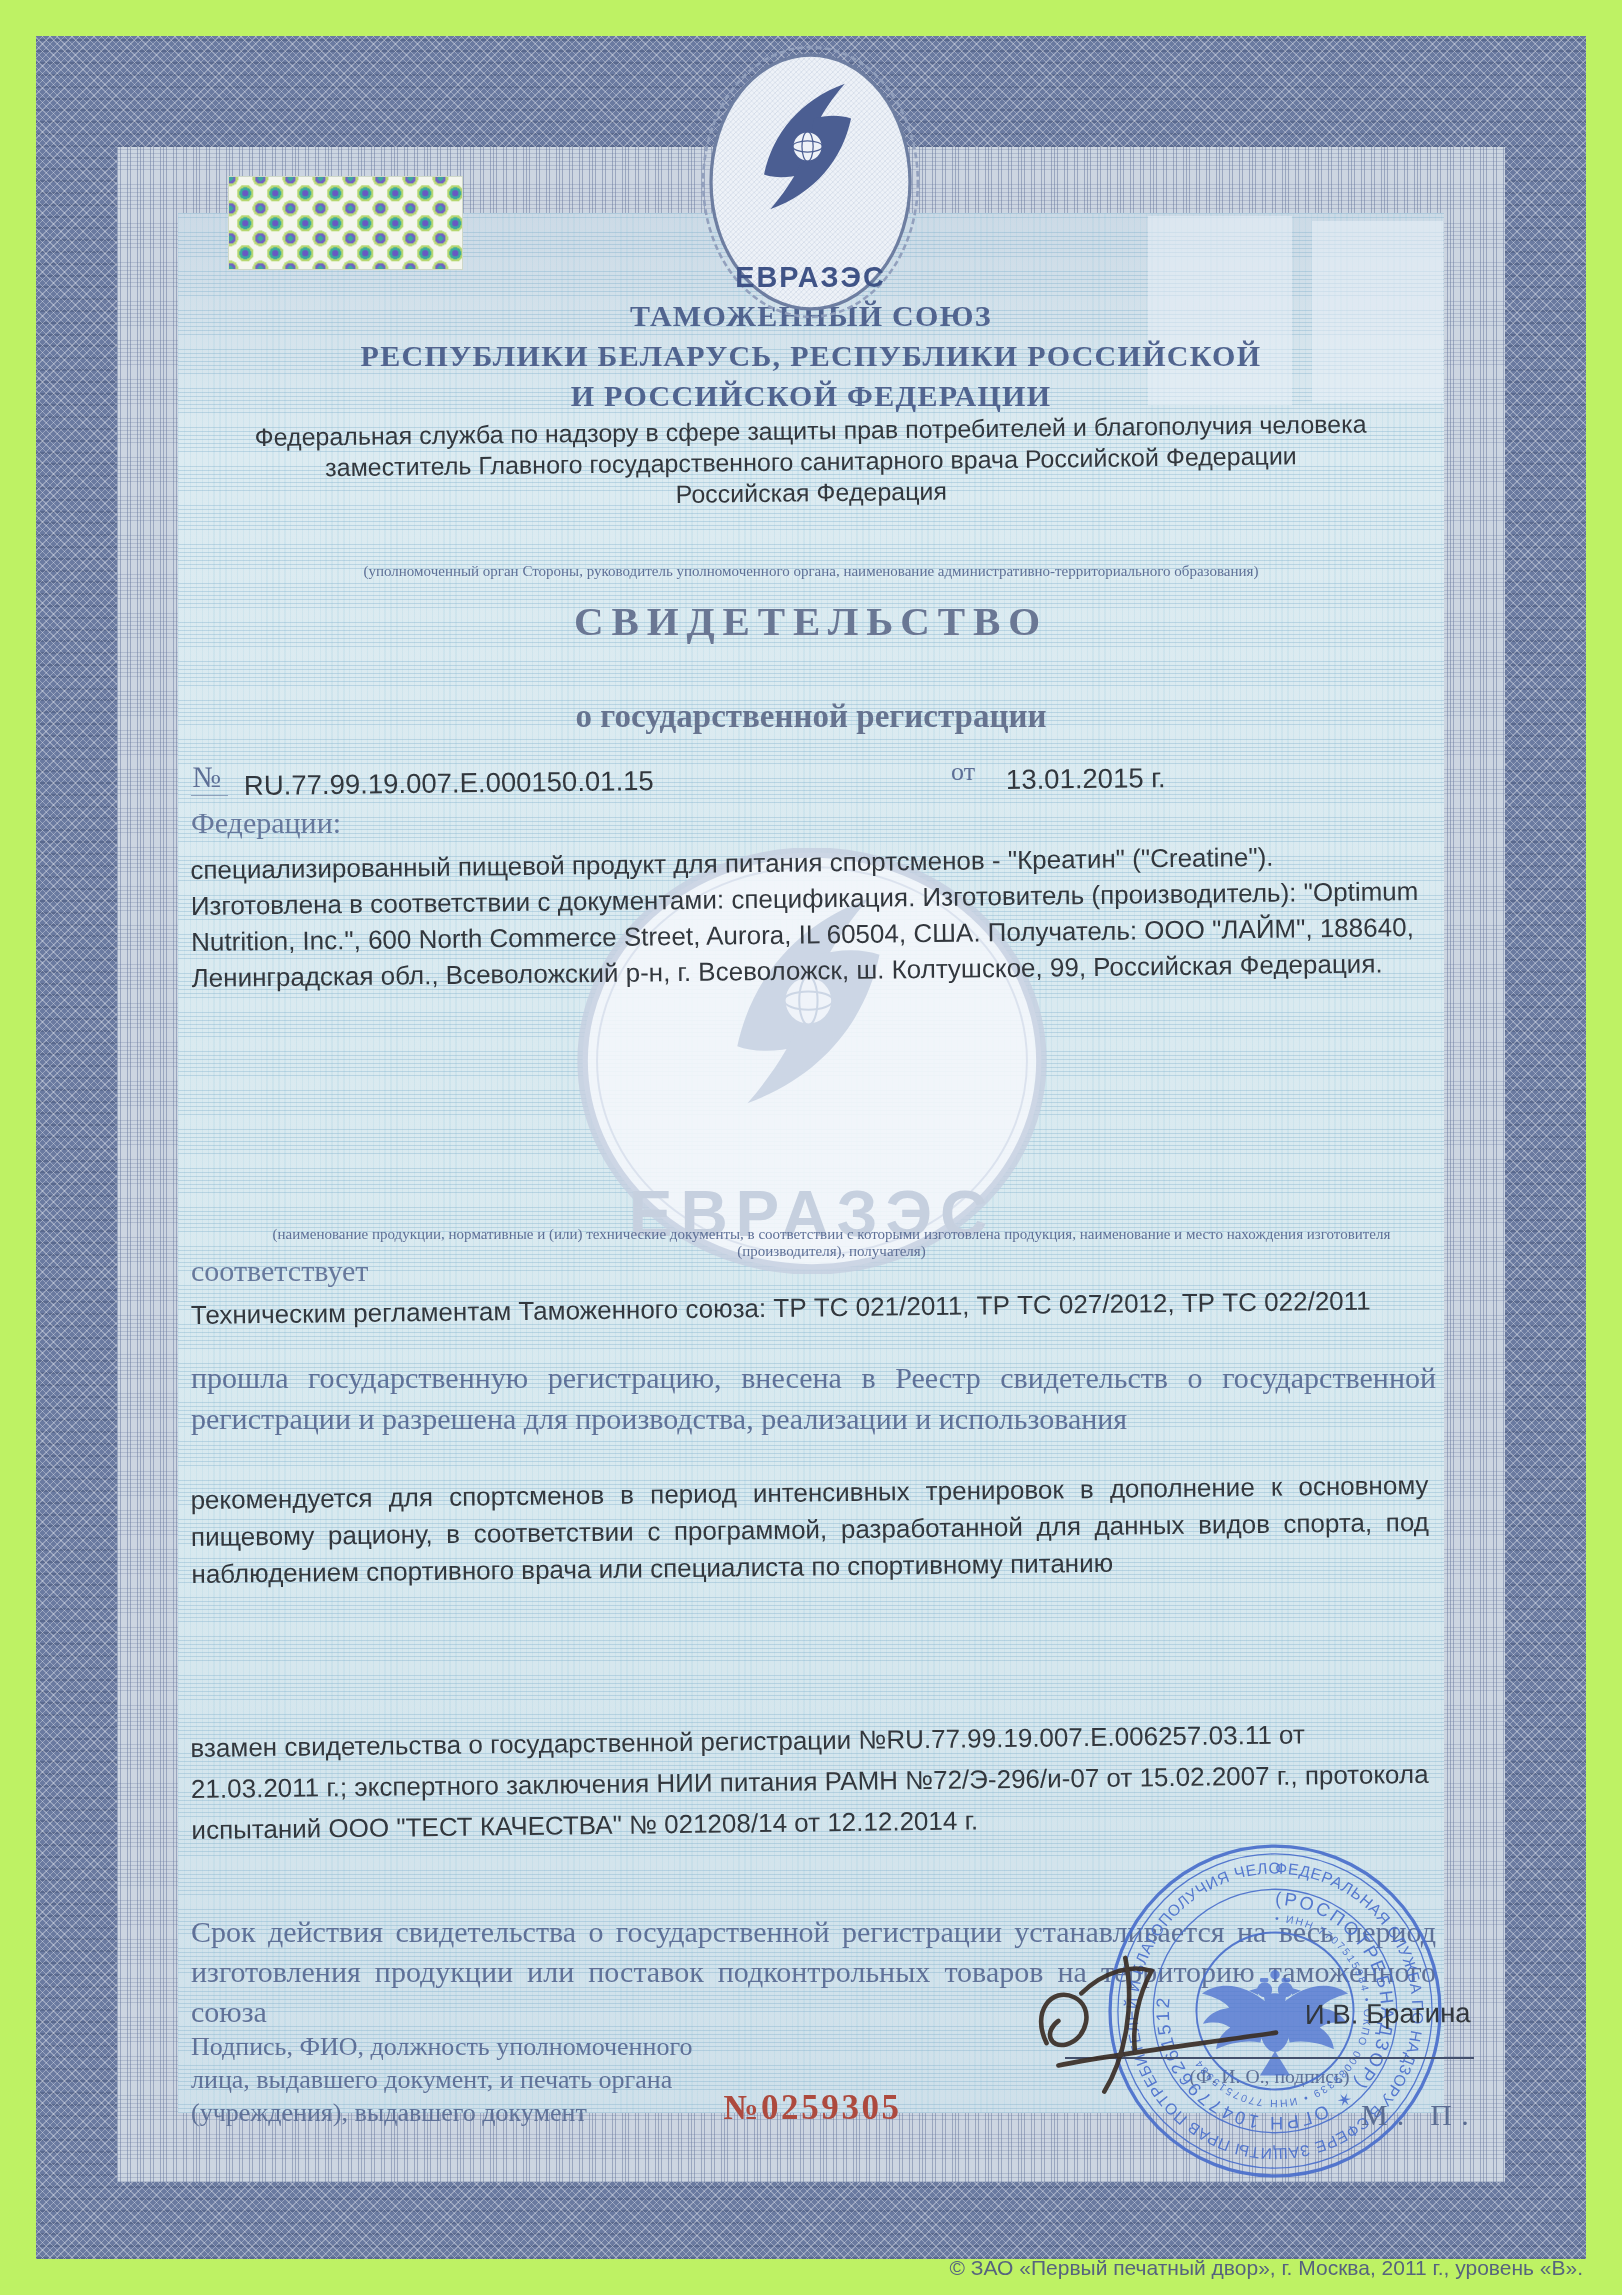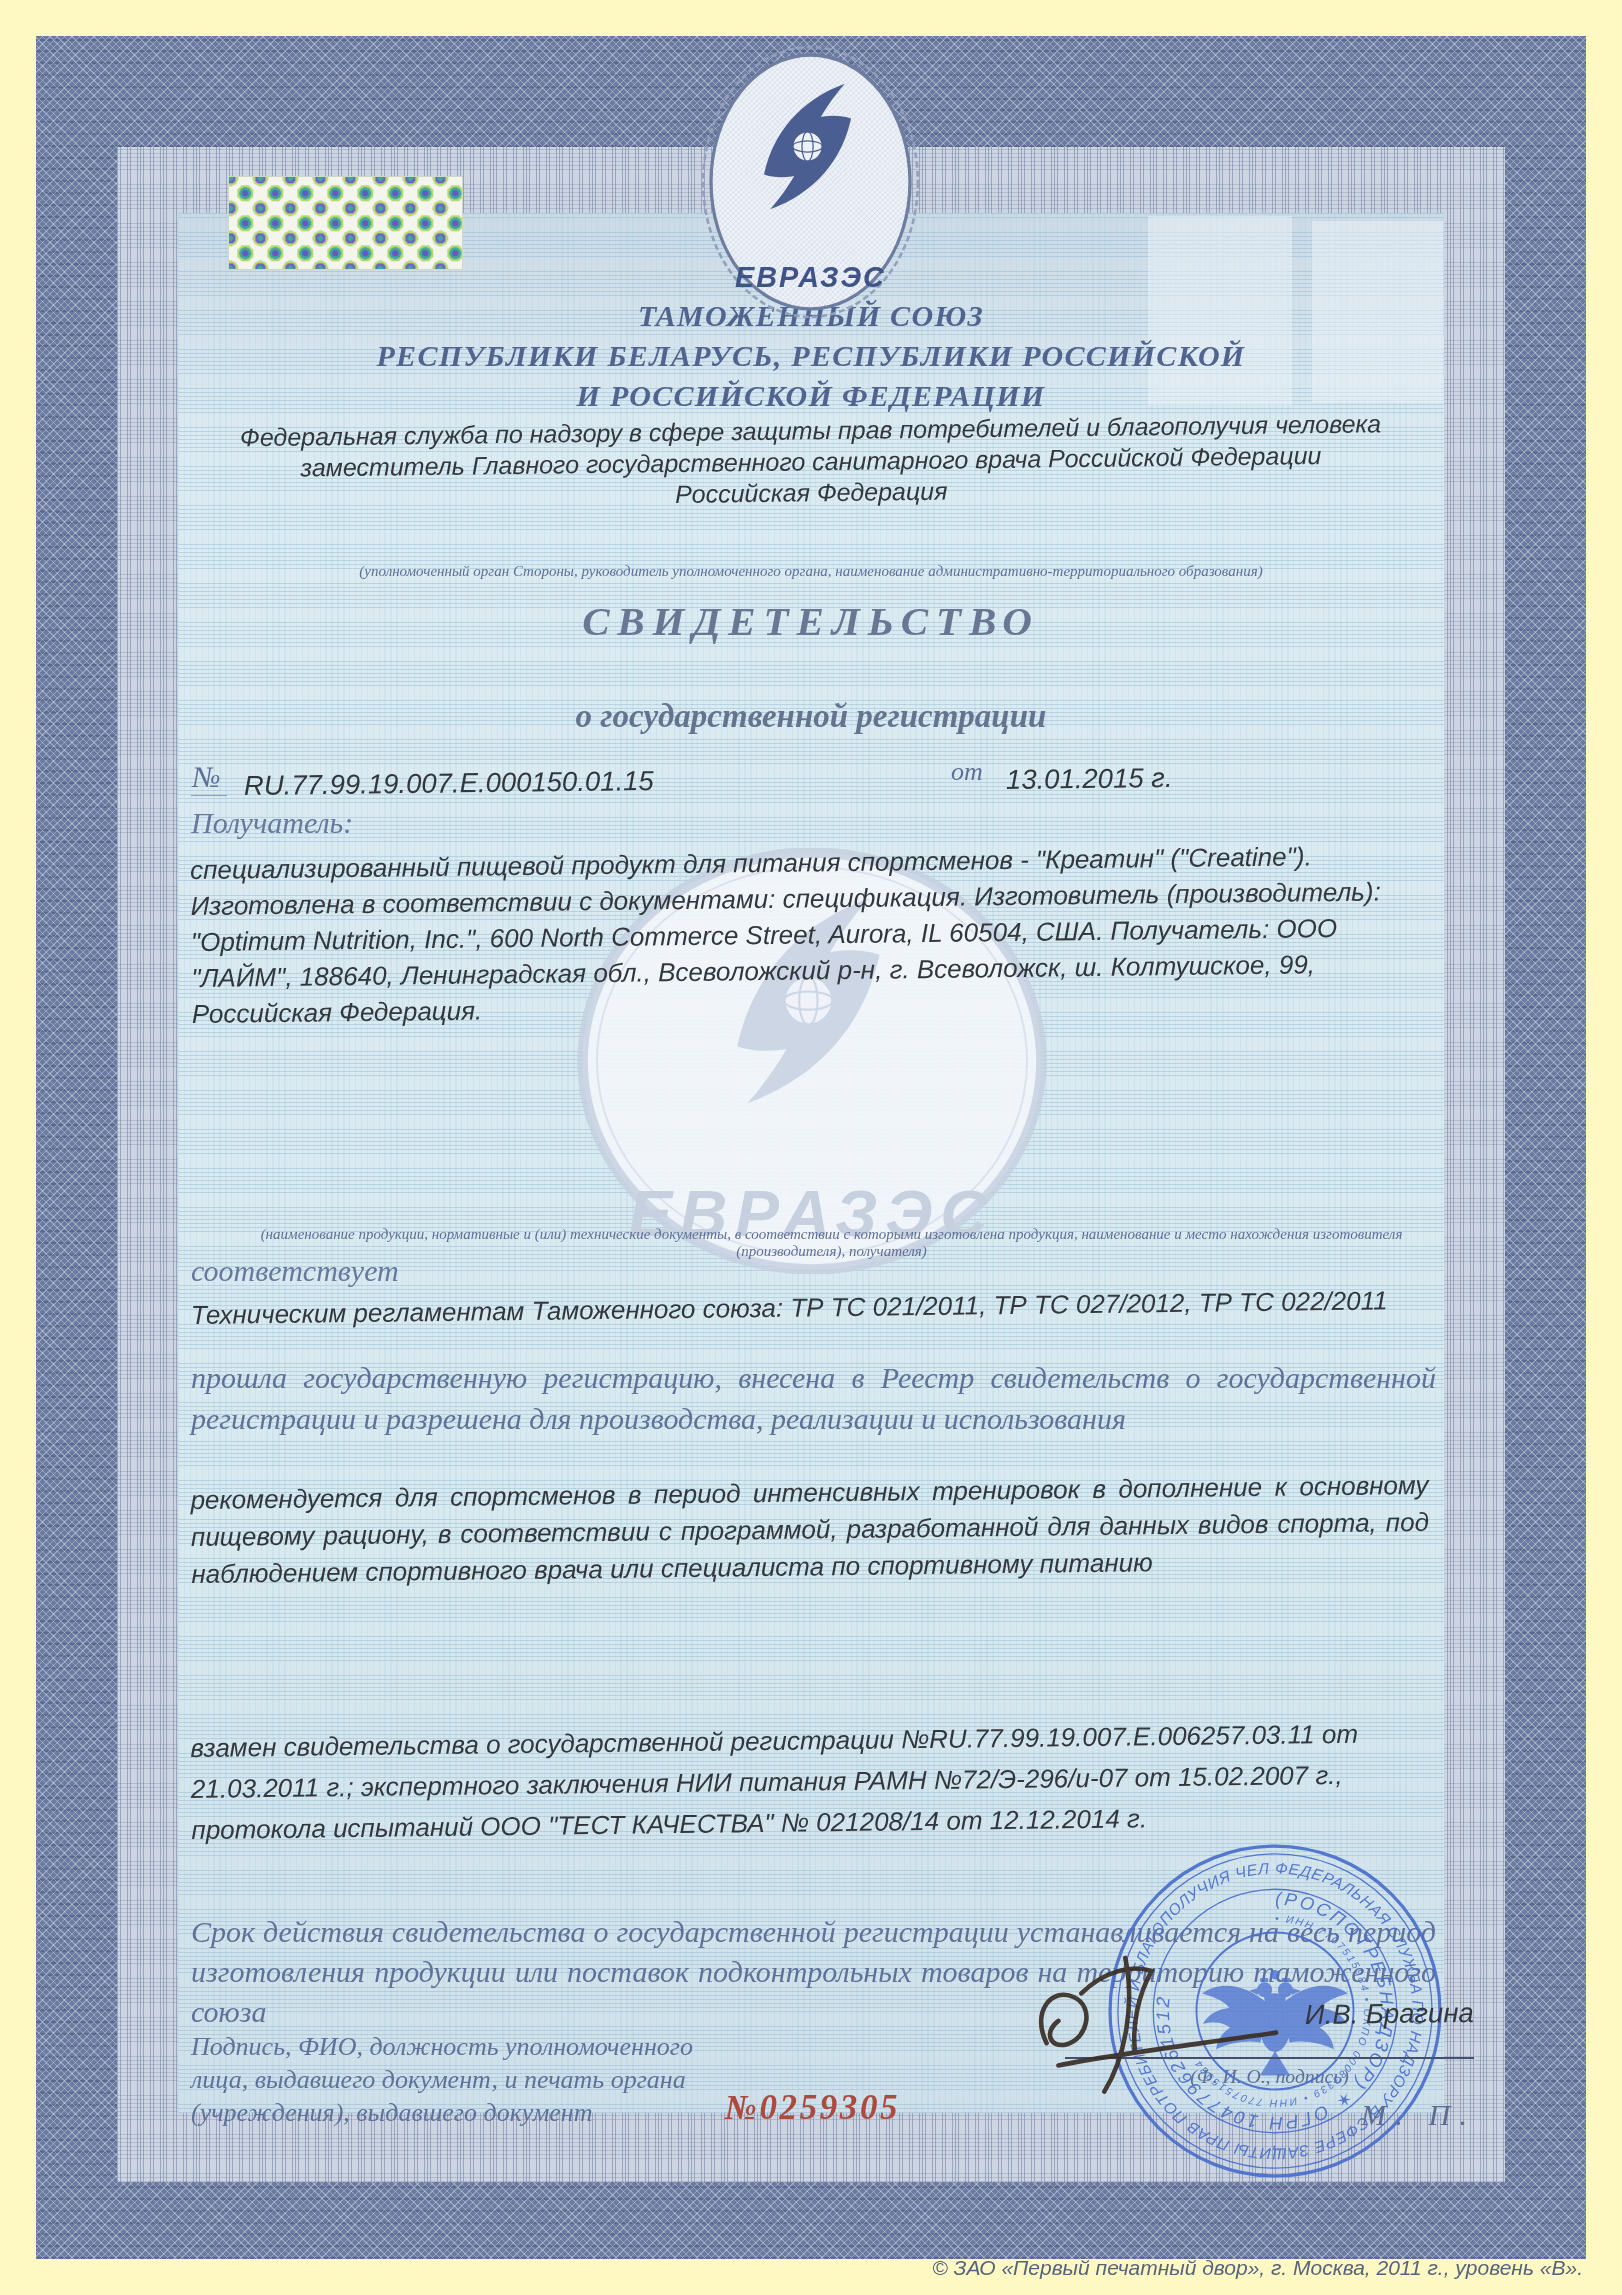--- a/index.html
+++ b/index.html
@@ -1,17 +1,17 @@
 <!DOCTYPE html>
 <html style="font-size:10.5px"><head>
 <meta charset="utf-8">
 <style>
   html,body{margin:0;padding:0;background:#e8e6e2;}
-  .page{position:relative;width:1622px;height:2295px;margin:0 auto;background:#fef9c3;overflow:hidden;
-        font-family:"Liberation Serif","DejaVu Serif",serif;font-style:italic;}
+  .page{position:relative;width:1622px;height:2295px;margin:0 auto;background:#bef264;overflow:hidden;
+        font-family:"Liberation Serif","DejaVu Serif",serif;}
   
   .band-dark{position:absolute;top:36px;left:36px;right:36px;bottom:36px;
     background-color:#6a7aa0;
     background-image:
       repeating-linear-gradient(45deg, rgba(255,255,255,.30) 0 1px, rgba(255,255,255,0) 1px 5.2px),
       repeating-linear-gradient(-45deg, rgba(255,255,255,.30) 0 1px, rgba(255,255,255,0) 1px 5.2px),
       repeating-linear-gradient(0deg, rgba(47,62,96,.28) 0 2px, rgba(255,255,255,0) 2px 11.8px);}
   .band-hatch{position:absolute;top:147px;left:117px;right:117px;bottom:113px;
     background-color:#ccd5e1;
     background-image:
@@ -138,21 +138,21 @@
   <div class="t center cap cap1">(уполномоченный орган Стороны, руководитель уполномоченного органа, наименование административно-территориального образования)</div>
 
   <div class="t center title-main">СВИДЕТЕЛЬСТВО</div>
   <div class="t center title-sub">о государственной регистрации</div>
 
   <div class="t numlbl">№</div>
   <div class="t numval filled">RU.77.99.19.007.E.000150.01.15</div>
   <div class="t datelbl serifblue">от</div>
   <div class="t dateval filled">13.01.2015 г.</div>
 
-  <div class="t plabel">Получатель:</div>
+  <div class="t plabel">Федерации:</div>
   <div class="t ptext filled">специализированный пищевой продукт для питания спортсменов - "Креатин" ("Creatine"). Изготовлена в соответствии с документами: спецификация. Изготовитель (производитель): "Optimum Nutrition, Inc.", 600 North Commerce Street, Aurora, IL 60504, США.  Получатель: ООО "ЛАЙМ", 188640, Ленинградская обл., Всеволожский р-н, г. Всеволожск, ш. Колтушское, 99, Российская Федерация.</div>
   <div class="t center cap cap2">(наименование продукции, нормативные и (или) технические документы, в соответствии с которыми изготовлена продукция, наименование и место нахождения изготовителя (производителя), получателя)</div>
 
   <div class="t clabel">соответствует</div>
   <div class="t ctext filled">Техническим регламентам Таможенного союза: ТР ТС 021/2011, ТР ТС 027/2012, ТР ТС 022/2011</div>
 
   <div class="t regtext serifblue">прошла государственную регистрацию, внесена в Реестр свидетельств о государственной регистрации и разрешена для производства, реализации и использования</div>
 
   <div class="t rectext filled">рекомендуется для спортсменов в период интенсивных тренировок в дополнение к основному пищевому рациону, в соответствии с программой, разработанной для данных видов спорта, под наблюдением спортивного врача или специалиста по спортивному питанию</div>
 

